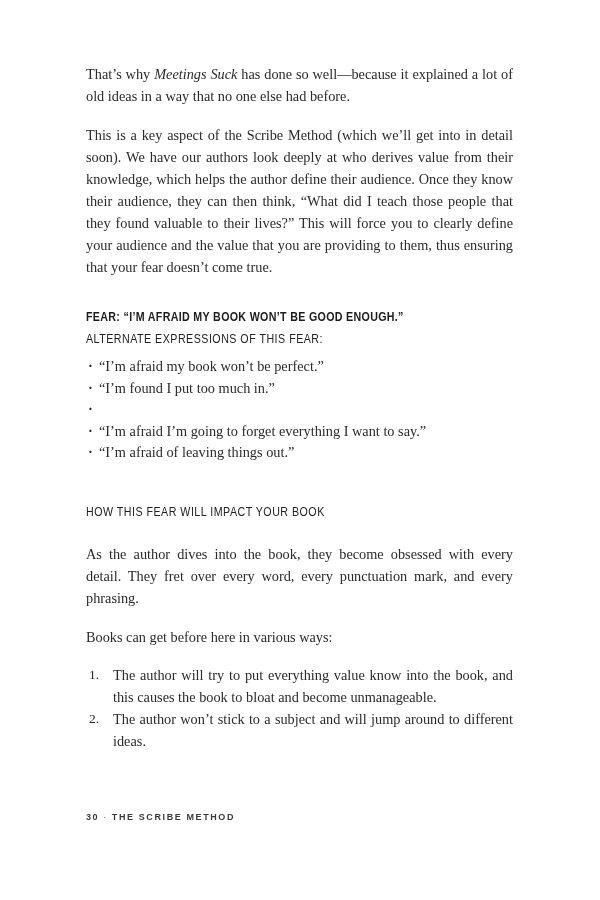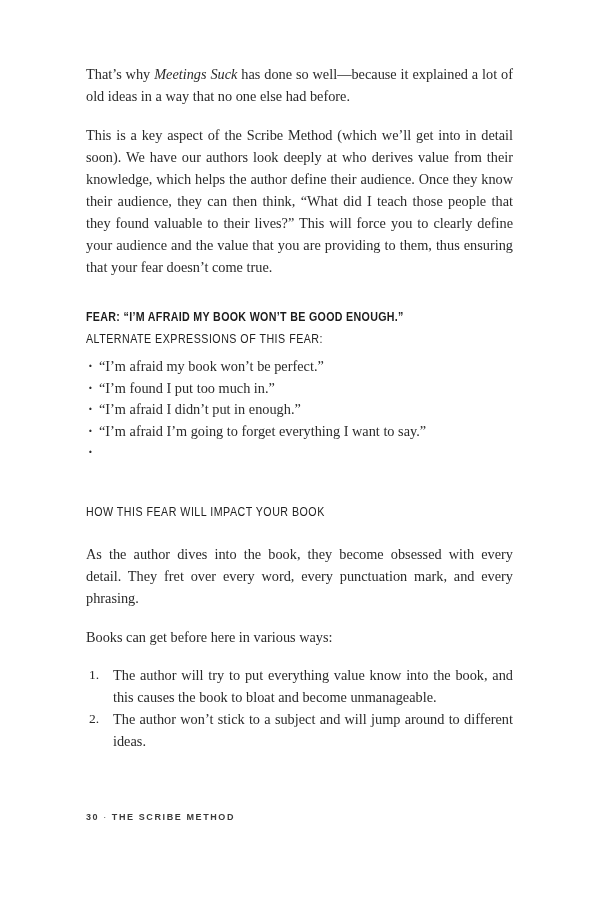--- a/index.html
+++ b/index.html
@@ -119,28 +119,28 @@
       <li>
           <span class="bullet">·</span>
           <span>“I’m afraid my book won’t be perfect.”</span>
         </li>
       <li>
           <span class="bullet">·</span>
           <span>“I’m found I put too much in.”</span>
         </li>
       <li>
           <span class="bullet">·</span>
-          <span>“I’m afraid I didn’t put in enough.”</span>
         </li>
       <li>
           <span class="bullet">·</span>
           <span>“I’m afraid I’m going to forget everything I want to say.”</span>
         </li>
       <li>
           <span class="bullet">·</span>
+          <span>“I’m afraid of leaving things out.”</span>
         </li>
     </ul>
 
     <h3 class="h-sub h-impact">HOW THIS FEAR WILL IMPACT YOUR BOOK</h3>
 
 
     <p class="body-text" style="margin-top:23px;">As the author dives into the book, they become obsessed with every detail. They fret over every word, every punctuation mark, and every phrasing.</p>
 
     <p class="body-text mt-para">Books can get before here in various ways:</p>
 

